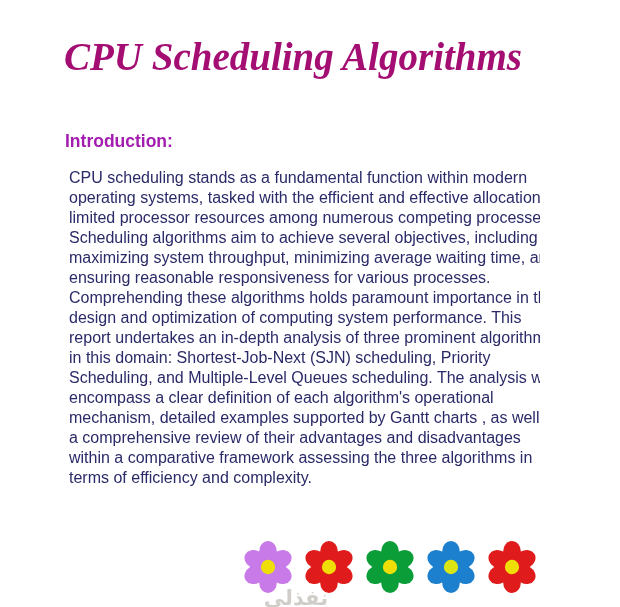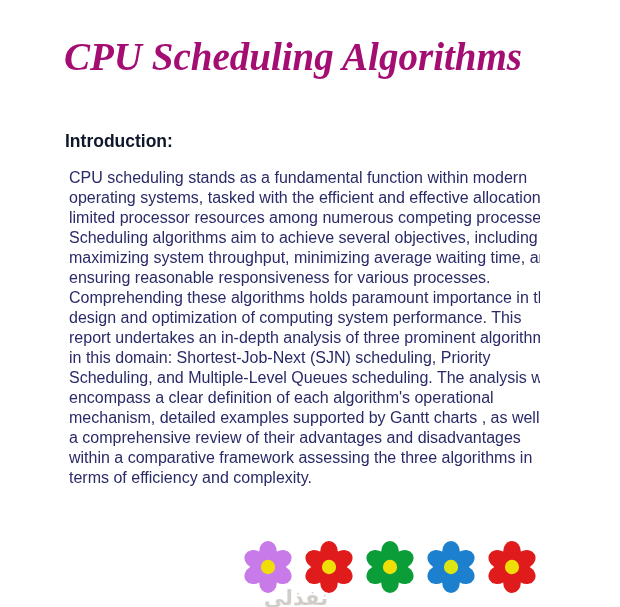--- a/index.html
+++ b/index.html
@@ -29,21 +29,21 @@
     white-space: nowrap;
   }
   .intro-heading {
     position: absolute;
     left: 65px;
     top: 131px;
     margin: 0;
     font-family: "Liberation Sans", sans-serif;
     font-weight: bold;
     font-size: 17.5px;
-    color: #0f172a;
+    color: #a21caf;
   }
   .body-text {
     position: absolute;
     left: 65px;
     top: 164px;
     width: 494px;
     margin: 4px;
     font-family: "Liberation Sans", sans-serif;
     font-size: 16px;
     line-height: 20px;

